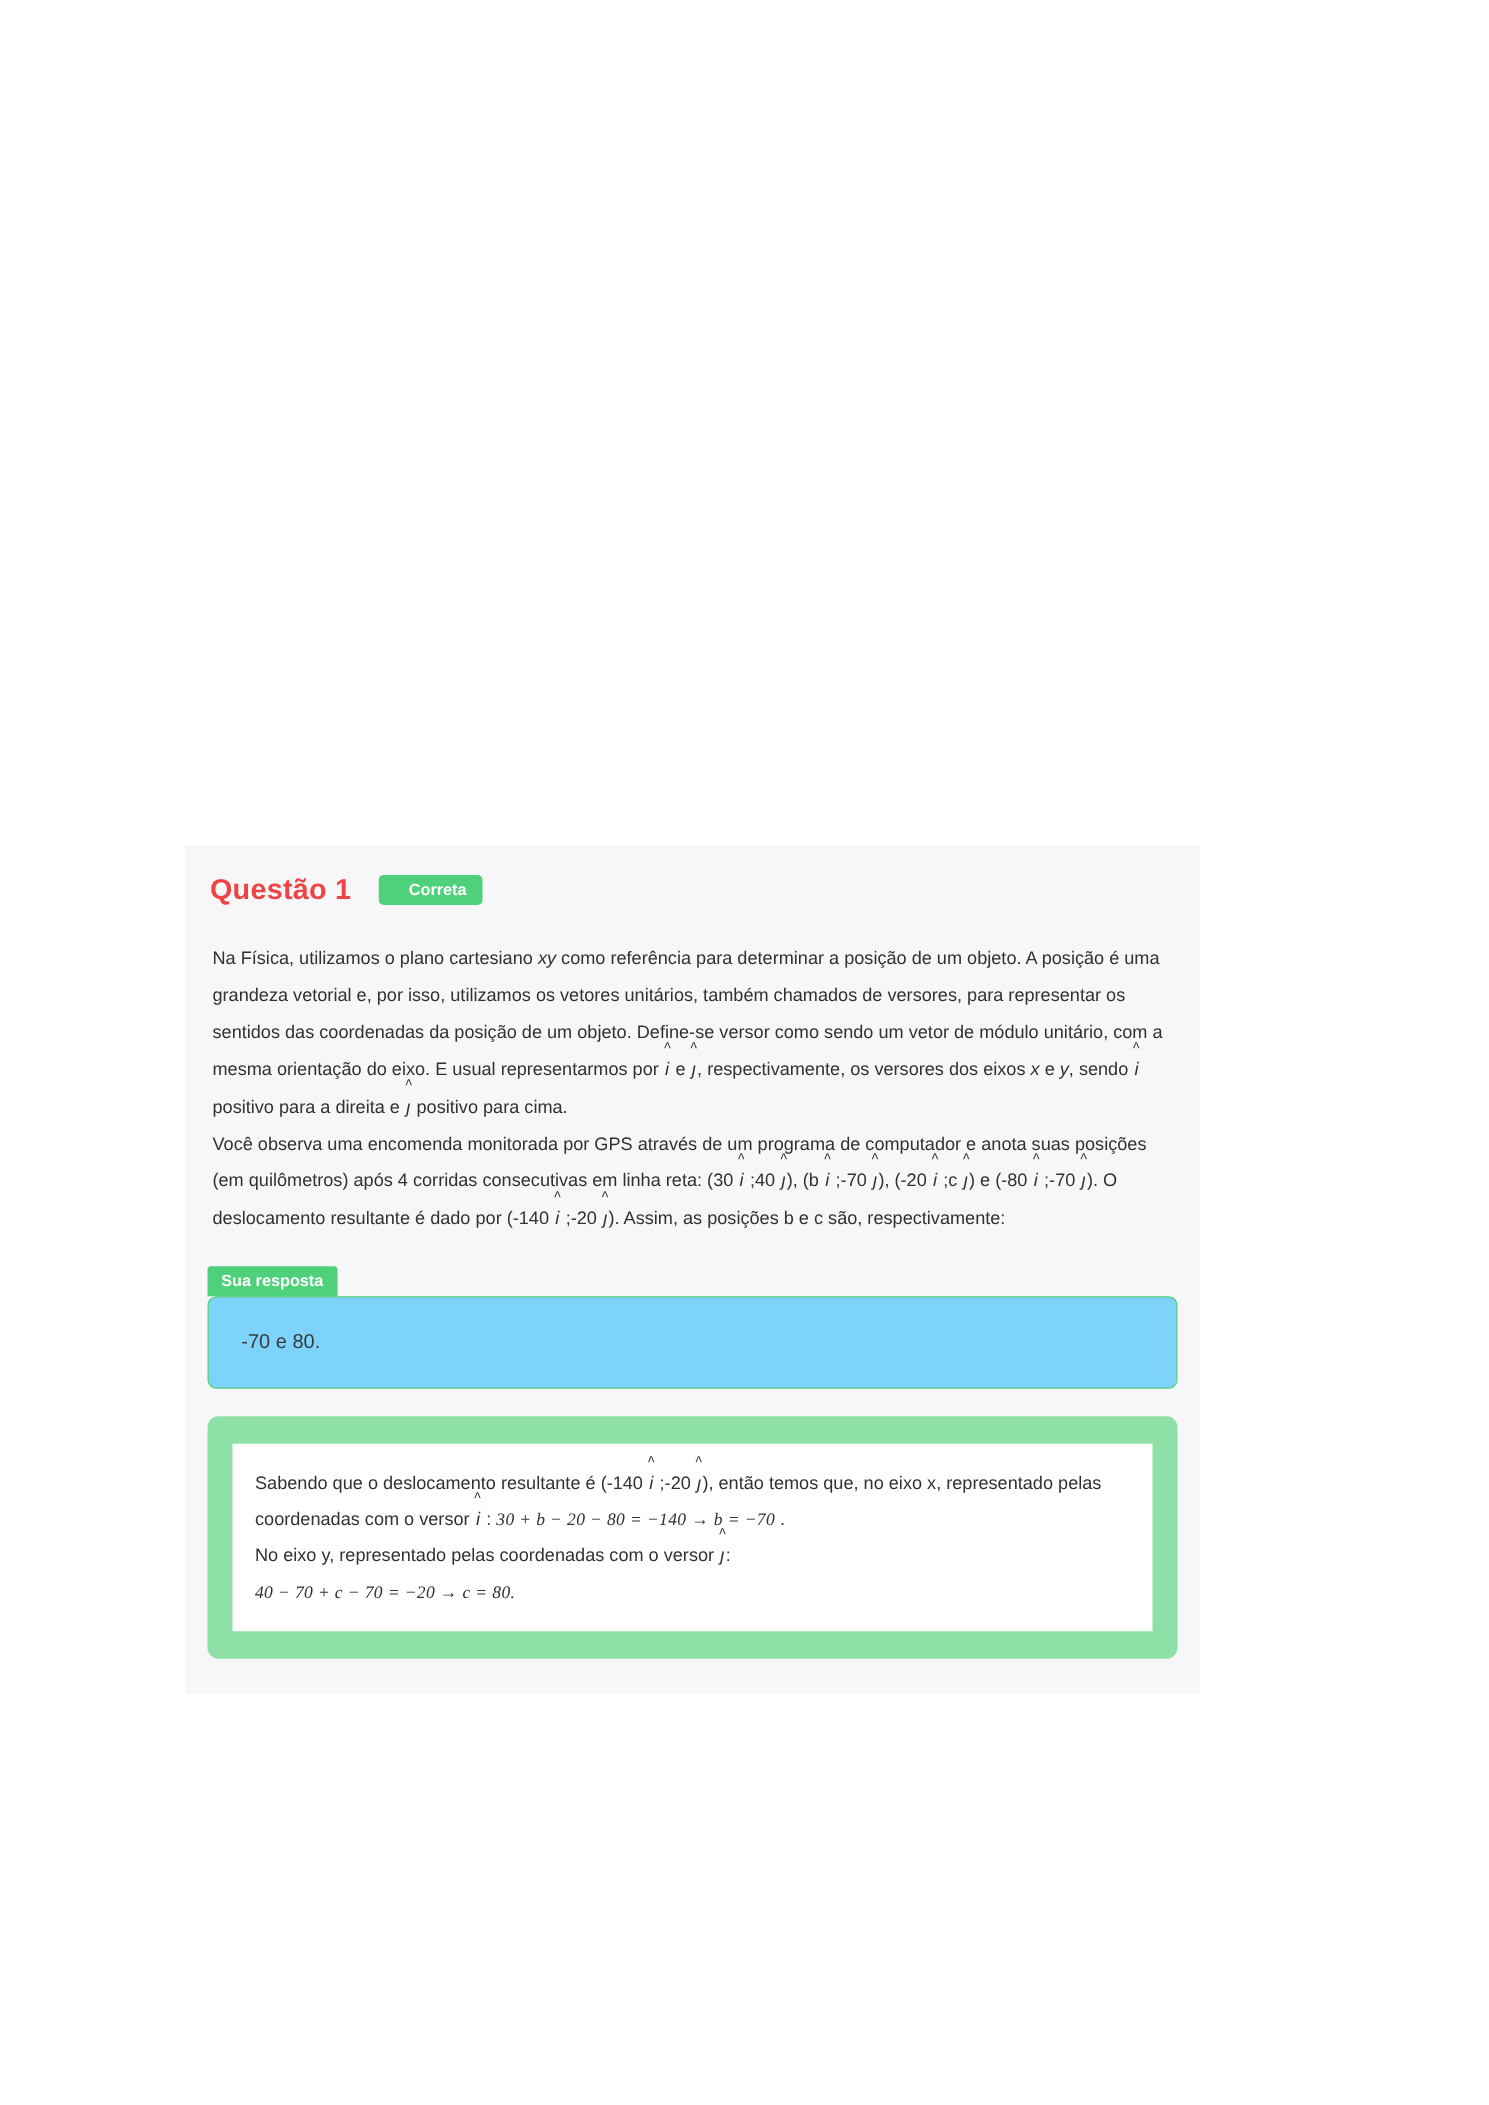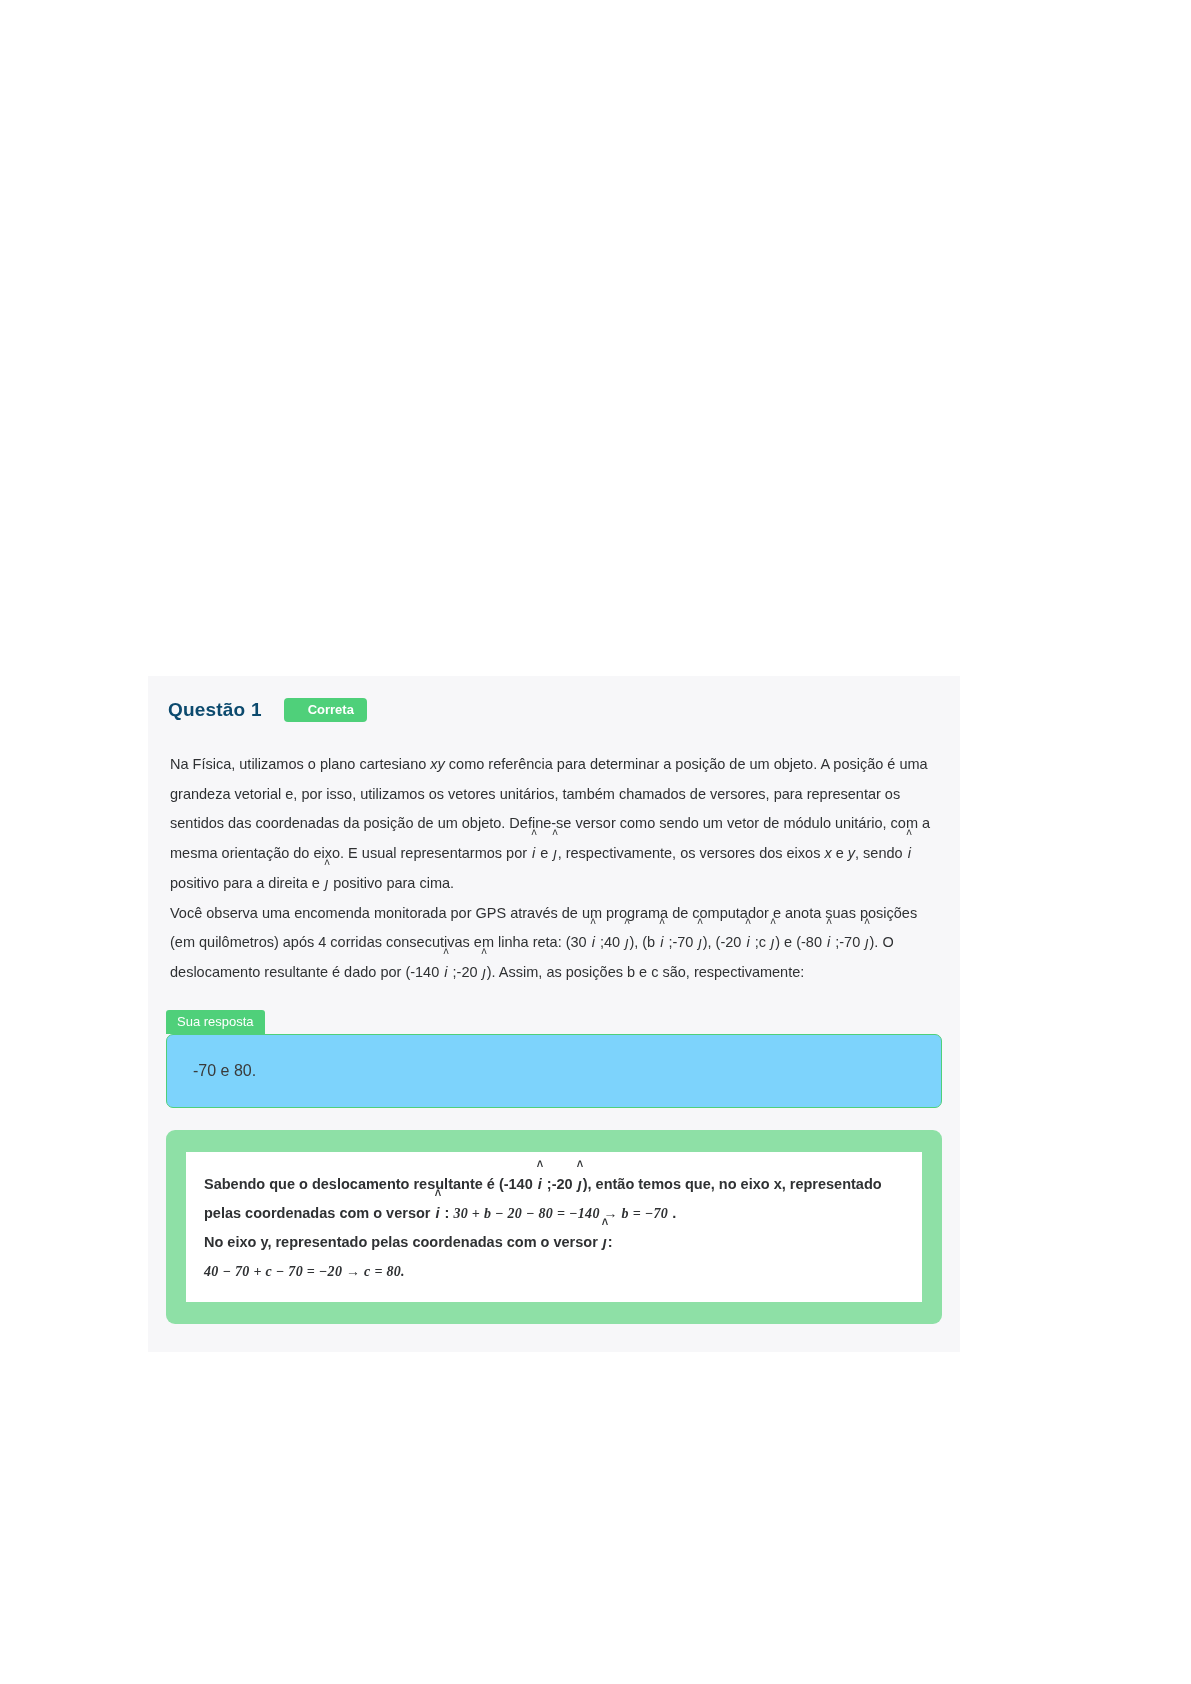--- a/index.html
+++ b/index.html
@@ -34,23 +34,23 @@
     box-sizing: border-box;
   }
 
   .q-header {
     display: flex;
     align-items: center;
     padding: 22px 20px 6px 20px;
   }
 
   .q-title {
-    font-size: 19px;
+    font-size: 23px;
     font-weight: bold;
-    color: #0c4a6e;
+    color: #ef4444;
     letter-spacing: 0.2px;
   }
 
   .status-badge {
     margin-left: 22px;
     background: #4fd07a;
     color: #ffffff;
     font-size: 13px;
     font-weight: bold;
     padding: 5px 13px 6px 24px;
@@ -92,21 +92,21 @@
 
   .answer-label-wrap {
     padding: 10px 0 0 18px;
   }
 
   .answer-label {
     display: inline-block;
     background: #4fd07a;
     color: #ffffff;
     font-size: 13px;
-    font-weight: normal;
+    font-weight: bold;
     padding: 5px 11px 6px 11px;
     border-radius: 3px 3px 0 0;
     line-height: 1;
   }
 
   .answer-box {
     margin: 0 18px 0 18px;
     border: 1.5px solid #4fd07a;
     border-radius: 7px;
     background: #7dd3fc;
@@ -118,21 +118,20 @@
     font-size: 16px;
     color: #3a3a3a;
   }
 
   .feedback-outer {
     margin: 22px 18px 0 18px;
     background: #8ee0a6;
     border-radius: 9px;
     padding: 22px 20px 22px 20px;
     box-sizing: border-box;
-    font-weight: bold;
   }
 
   .feedback-inner {
     background: #ffffff;
     padding: 18px 18px 16px 18px;
     font-size: 14.5px;
     line-height: 2.0;
     color: #2f3133;
   }
 

